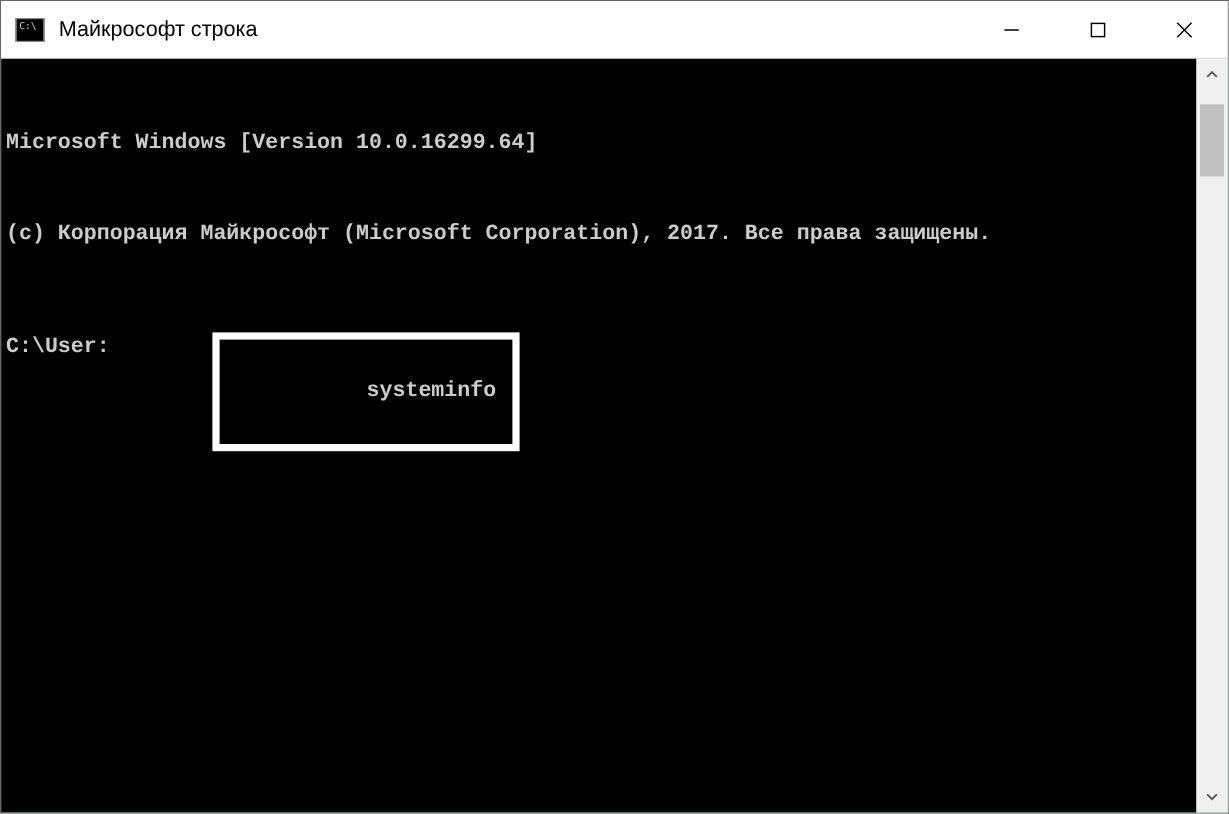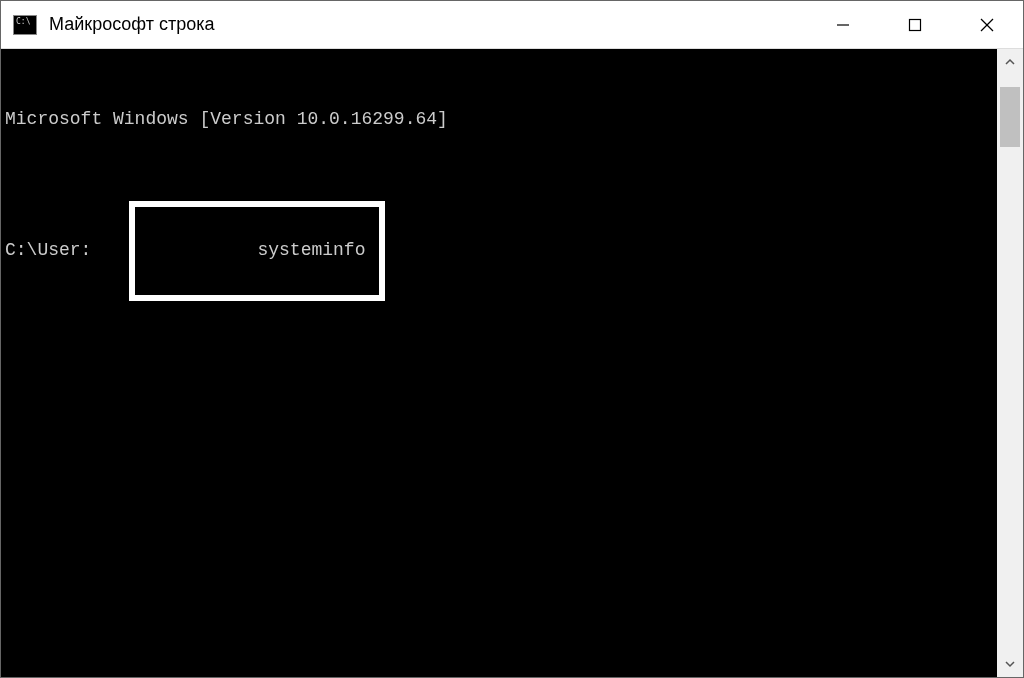--- a/index.html
+++ b/index.html
@@ -66,47 +66,49 @@
     }
     .titlebar-btn svg {
       width: 16px;
       height: 16px;
     }
     .content-wrap {
       flex: 1;
       display: flex;
       background: #86efac;
       position: relative;
+      font-weight: bold;
     }
     .terminal {
       flex: 1;
       background: #000;
       color: #ccc;
       font-family: "Consolas", "Courier New", monospace;
       font-size: 18px;
       line-height: 1.4;
       padding: 8px 4px;
       white-space: pre;
       overflow: hidden;
     }
     .terminal-line {
       display: block;
     }
     .prompt-line {
       display: flex;
-      align-items: center;
+      align-items: flex-start;
       margin-top: 18px;
+      gap: 36px;
     }
     .prompt-path {
       white-space: pre;
     }
     .command-box {
       border: 6px solid #fff;
       padding: 6px 14px;
-      margin-left: 38px;
+      margin-left: 50px;
       background: #000;
     }
     .command-text {
       color: #ccc;
     }
     .scrollbar {
       width: 26px;
       background: #f0f0f0;
       display: flex;
       flex-direction: column;
@@ -160,20 +162,21 @@
         <svg viewBox="0 0 16 16">
             <line x1="2" y1="2" x2="14" y2="14" stroke="#000" stroke-width="1.2"></line>
             <line x1="14" y1="2" x2="2" y2="14" stroke="#000" stroke-width="1.2"></line>
           </svg>
       </div>
     </div>
   </div>
   <div class="content-wrap">
     <div class="terminal">
       <span class="terminal-line">Microsoft Windows [Version 10.0.16299.64]</span>
+      <span class="terminal-line">(c) Корпорация Майкрософт (Microsoft Corporation), 2017. Все права защищены.</span>
       <div class="prompt-line">
         <span class="prompt-path">C:\User:</span>
         <span class="command-box">
           <span class="command-text">systeminfo</span>
         </span>
       </div>
     </div>
     <div class="scrollbar">
       <div class="scroll-arrow">
         <svg width="12" height="12" viewBox="0 0 12 12">

